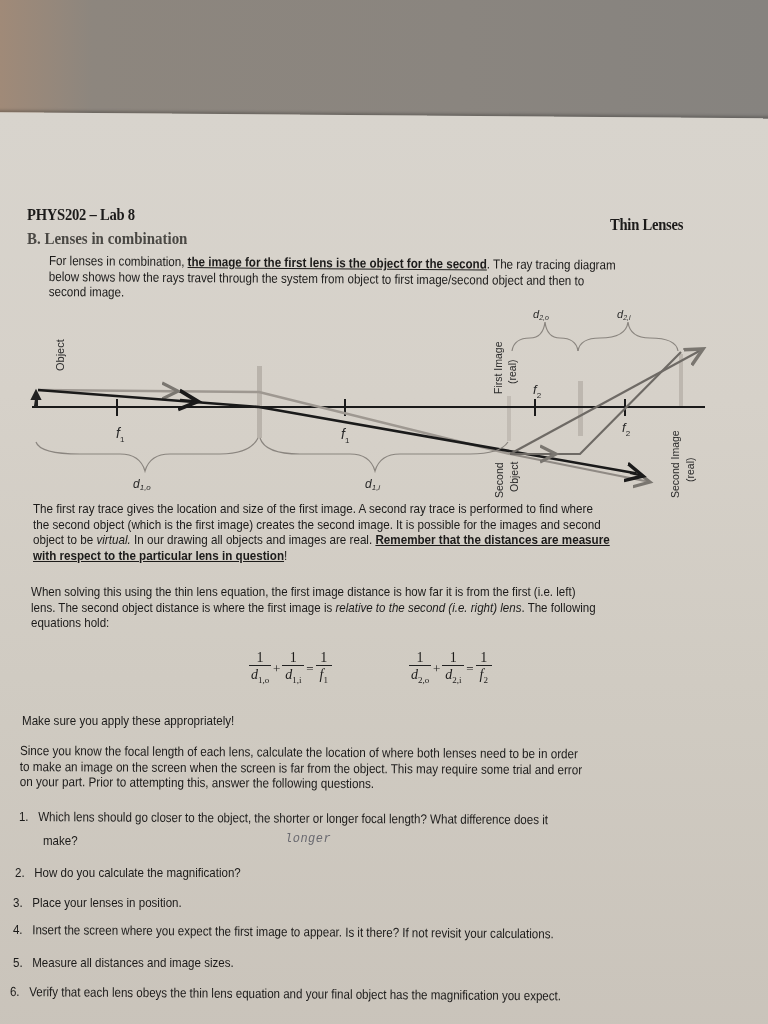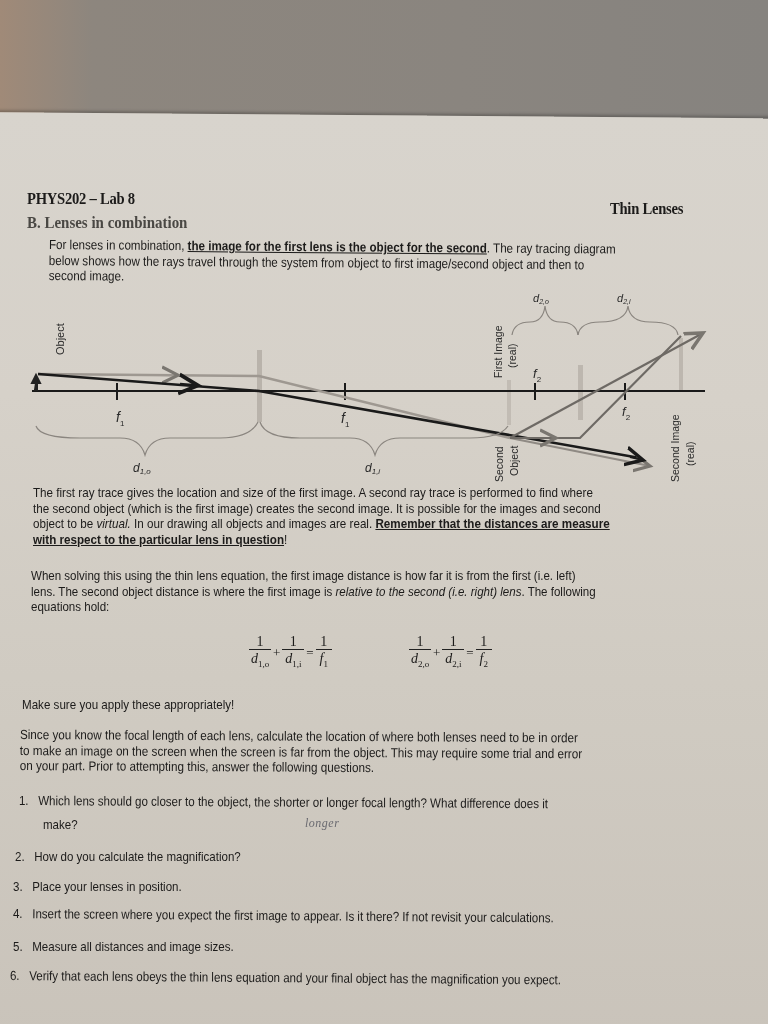--- a/index.html
+++ b/index.html
@@ -11,32 +11,32 @@
   .surface {
     position:absolute; left:0; top:0; width:768px; height:120px;
     background:linear-gradient(90deg,#a08a78 0%,#8d867e 12%,#8a857f 60%,#86837f 100%);
   }
   .paper {
     position:absolute; left:-20px; top:112px; width:820px; height:940px;
     background:linear-gradient(180deg,#d8d4cd 0%,#d6d1c9 30%,#d0cbc2 60%,#c9c3ba 100%);
     transform:rotate(0.45deg); transform-origin:0 0;
     box-shadow:0 -2px 3px rgba(0,0,0,0.25);
   }
-  .content { position:absolute; left:0; top:0; width:768px; height:888px; color:#1c1b1a; }
+  .content { position:absolute; left:0; top:16px; width:768px; height:888px; color:#1c1b1a; }
   .abs { position:absolute; white-space:nowrap; }
   .serif { font-family:"Liberation Serif", serif; }
   .h1 { font-size:17px; font-weight:bold; letter-spacing:-0.3px; transform:scaleX(0.86); transform-origin:0 0; }
   .h2 { font-size:17px; font-weight:bold; color:#4a4844; transform:scaleX(0.88); transform-origin:0 0; }
   .para { font-size:13.2px; line-height:15.5px; transform-origin:0 0; }
   .para p { margin:0; white-space:nowrap; }
   .bu { font-weight:bold; text-decoration:underline; }
   .it { font-style:italic; }
   .q { font-size:13.2px; }
   .qnum { display:inline-block; width:22px; }
-  .hand { font-family:Liberation Serif, serif; font-size:12px; color:#6a6a70; font-style:italic; letter-spacing:0.5px;margin-left:20px; }
+  .hand { font-family:Liberation Mono, monospace; font-size:12px; color:#6a6a70; font-style:italic; letter-spacing:0.5px; }
   .eq { font-family:"Liberation Serif", serif; font-size:14px; }
   .frac { display:inline-flex; flex-direction:column; align-items:center; vertical-align:middle; margin:0 1px; }
   .frac .num { line-height:15px; }
   .frac .bar { width:22px; border-top:1px solid #222; }
   .frac .den { line-height:17px; font-style:italic; }
   .frac .den sub { font-size:9px; font-style:normal; }
   .op { vertical-align:middle; margin:0 1px; font-size:13px; }
   svg text { font-family:"Liberation Sans", sans-serif; }
 </style>
 </head>

